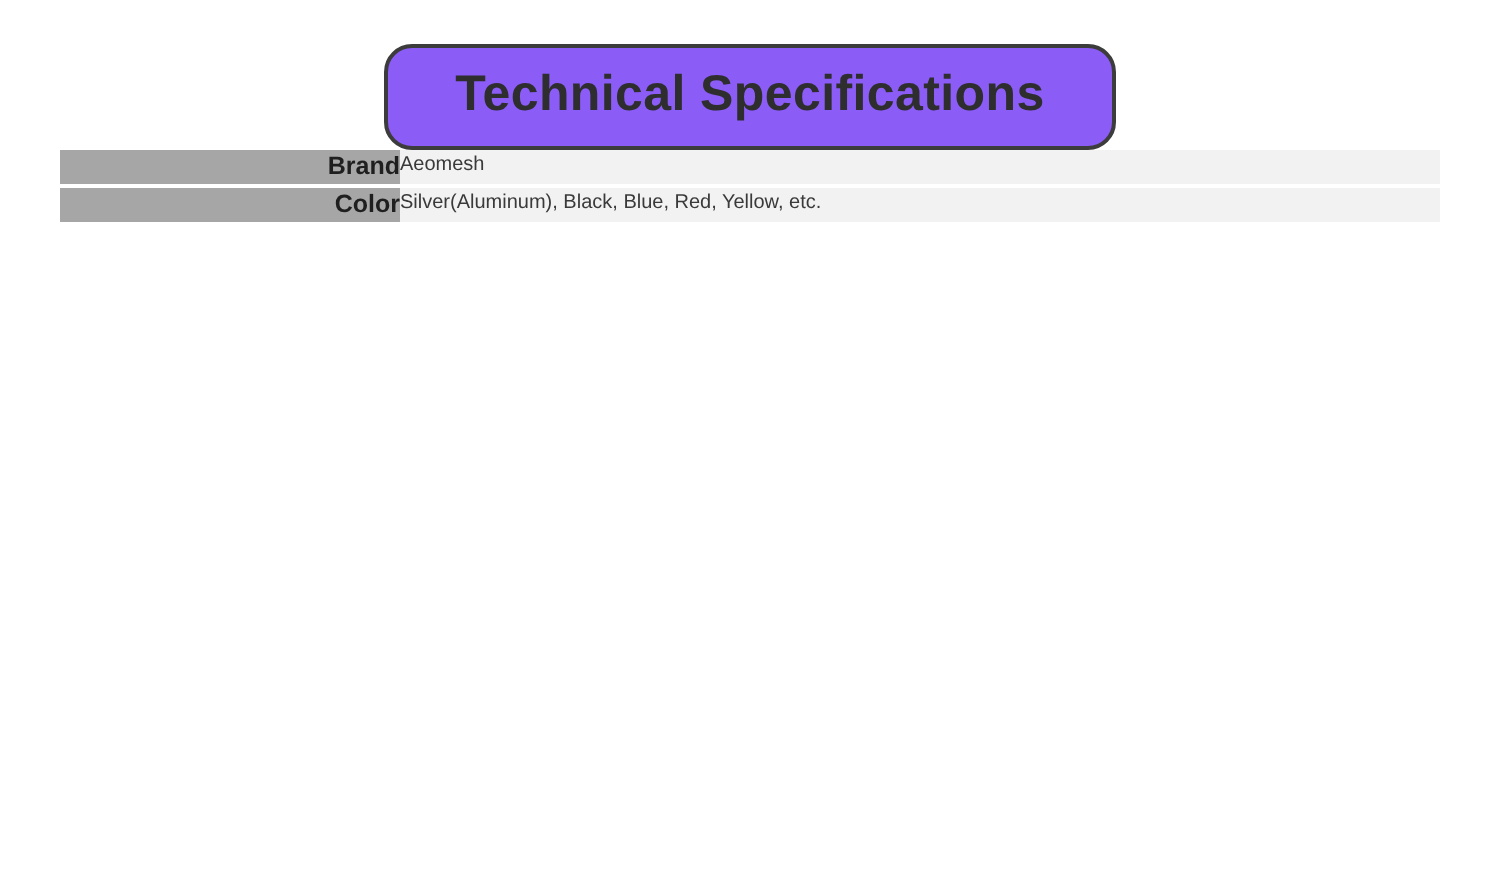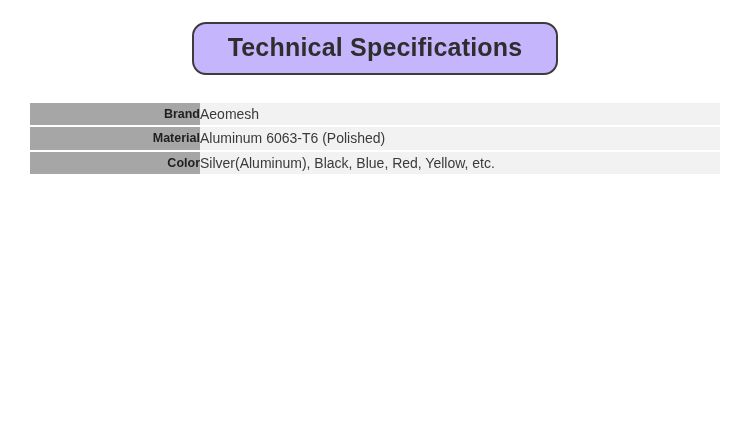--- a/index.html
+++ b/index.html
@@ -23,32 +23,31 @@
   .title-wrap {
     display: flex;
     justify-content: center;
     align-items: center;
     padding-top: 22px;
   }
   .title-box {
     border: 2px solid #3c3c3c;
     border-radius: 14px;
     padding: 11px 34px 13px 34px;
-    background: #c4b5fd;
+    background: #8b5cf6;
   }
   .title-text {
     font-size: 25px;
     font-weight: bold;
     color: #2e2e2e;
     letter-spacing: 0.2px;
     line-height: 1;
     white-space: nowrap;
   }
   .spec-table {
-    margin-top: 28px;
     margin-left: 30px;
     width: 690px;
     border-collapse: collapse;
     table-layout: fixed;
   }
   .spec-table td {
     vertical-align: middle;
     padding: 0;
   }
   .label-cell {
@@ -59,21 +58,21 @@
     font-weight: bold;
     text-align: right;
     padding: 11px 12px 11px 8px;
     box-sizing: border-box;
     border-bottom: 2px solid #ffffff;
     line-height: 1.35;
   }
   .value-cell {
     background: #f2f2f2;
     color: #3a3a3a;
-    font-size: 14px;
+    font-size: 10px;
     padding: 11px 10px 11px 10px;
     box-sizing: border-box;
     border-bottom: 2px solid #ffffff;
     line-height: 1.6;
   }
   tr:last-child .label-cell,
   tr:last-child .value-cell {
     border-bottom: none;
   }
   .value-line {
@@ -93,26 +92,20 @@
 
   <table class="spec-table">
     <tbody>
       <tr>
         <td class="label-cell">Brand</td>
         <td class="value-cell">
           <span class="value-line">Aeomesh</span>
         </td>
       </tr>
       <tr>
-        <td class="label-cell">Material</td>
-        <td class="value-cell">
-          <span class="value-line">Aluminum 6063-T6 (Polished)</span>
-        </td>
-      </tr>
-      <tr>
         <td class="label-cell">Color</td>
         <td class="value-cell">
           <span class="value-line">Silver(Aluminum), Black, Blue, Red, Yellow, etc.</span>
         </td>
       </tr>
     </tbody>
   </table>
 
 </div>
 

